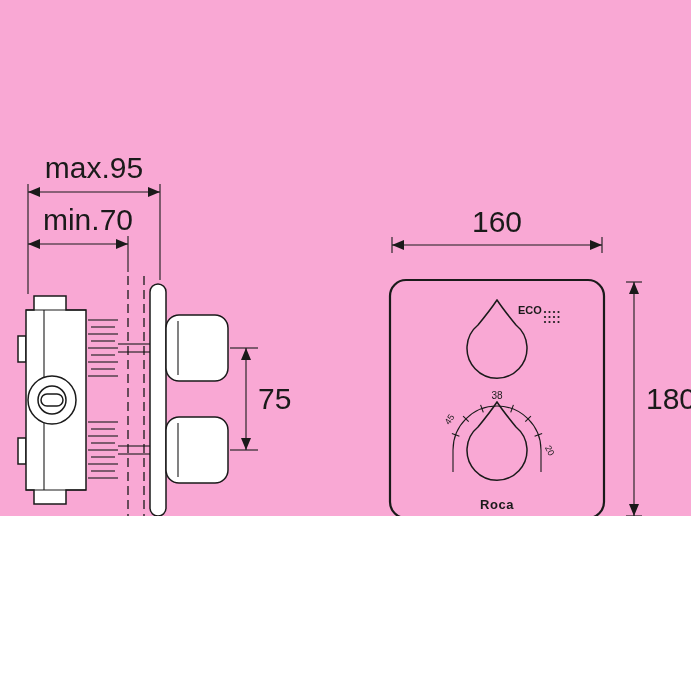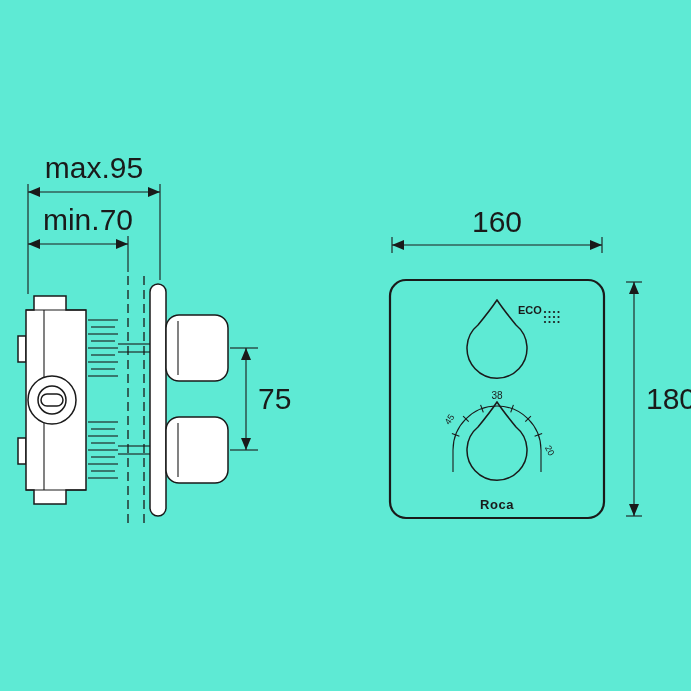--- a/index.html
+++ b/index.html
@@ -4,22 +4,22 @@
 <style>
   html, body {
     margin: 0;
     padding: 0;
     background: #ffffff;
     font-family: "Liberation Sans", sans-serif;
   }
   .canvas {
     position: relative;
     width: 691px;
-    height: 691px;
-    background: #5eead4;
+    height: 516px;
+    background: #f9a8d4;
     overflow: hidden;
   }
   svg { position: absolute; left: 0; top: 0; }
   svg text {
     font-family: "Liberation Sans", sans-serif;
     fill: #1a1a1a;
   }
   .dim-text { font-size: 30px; }
   .small-label { font-size: 10px; }
   .scale-label { font-size: 9px; }

